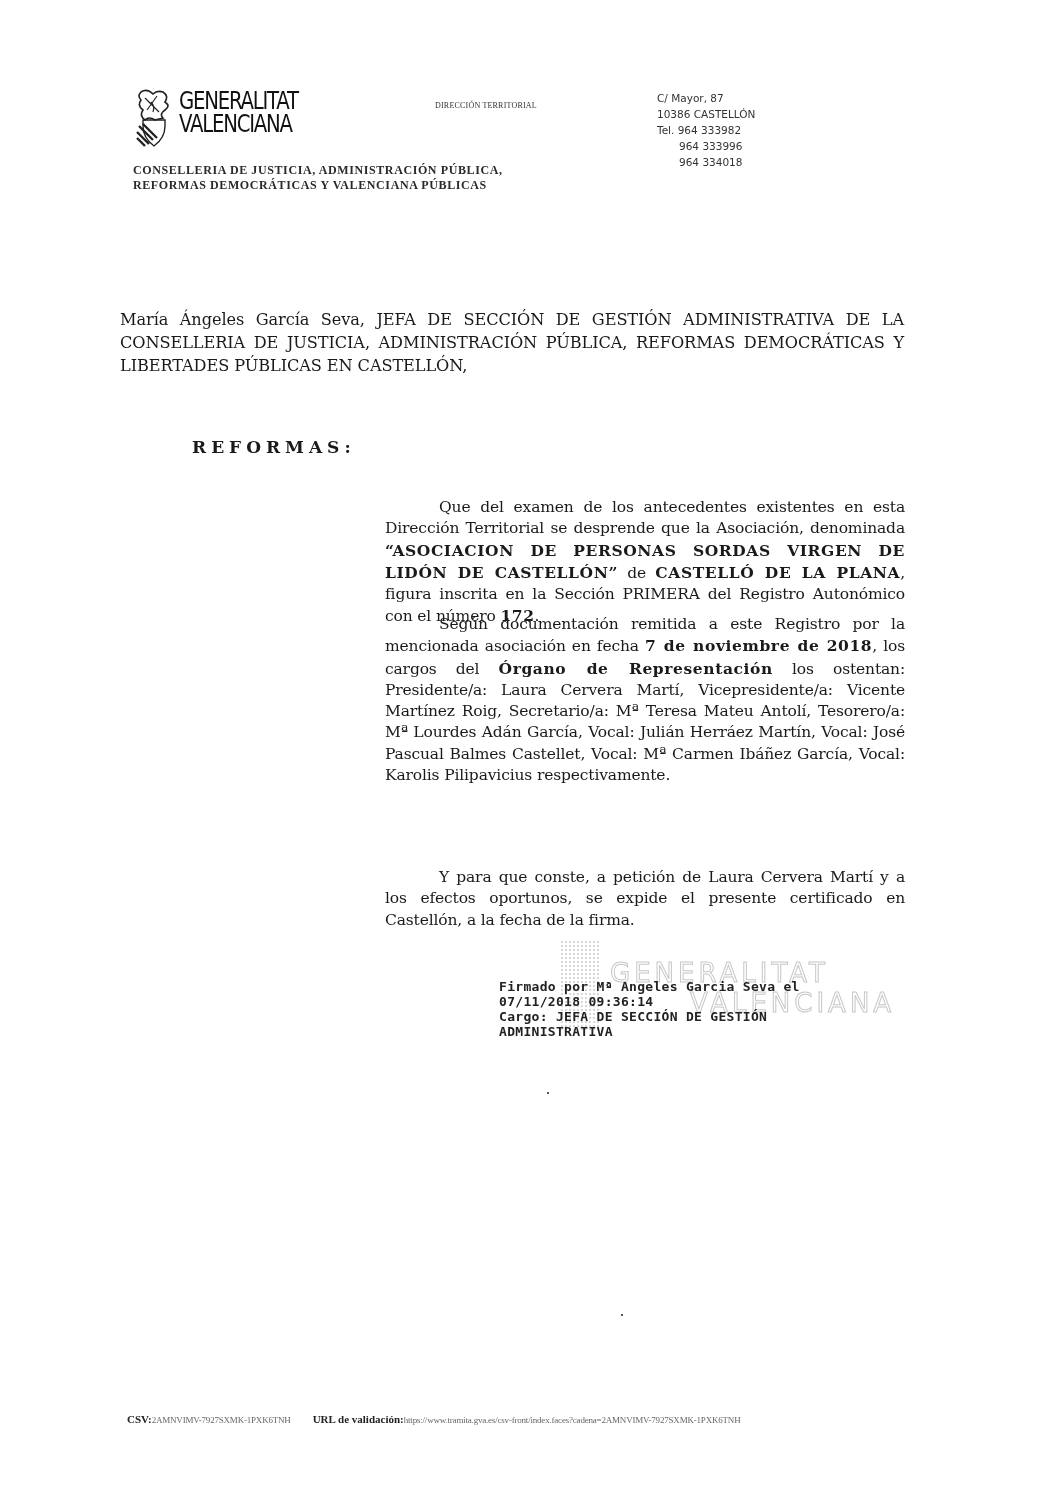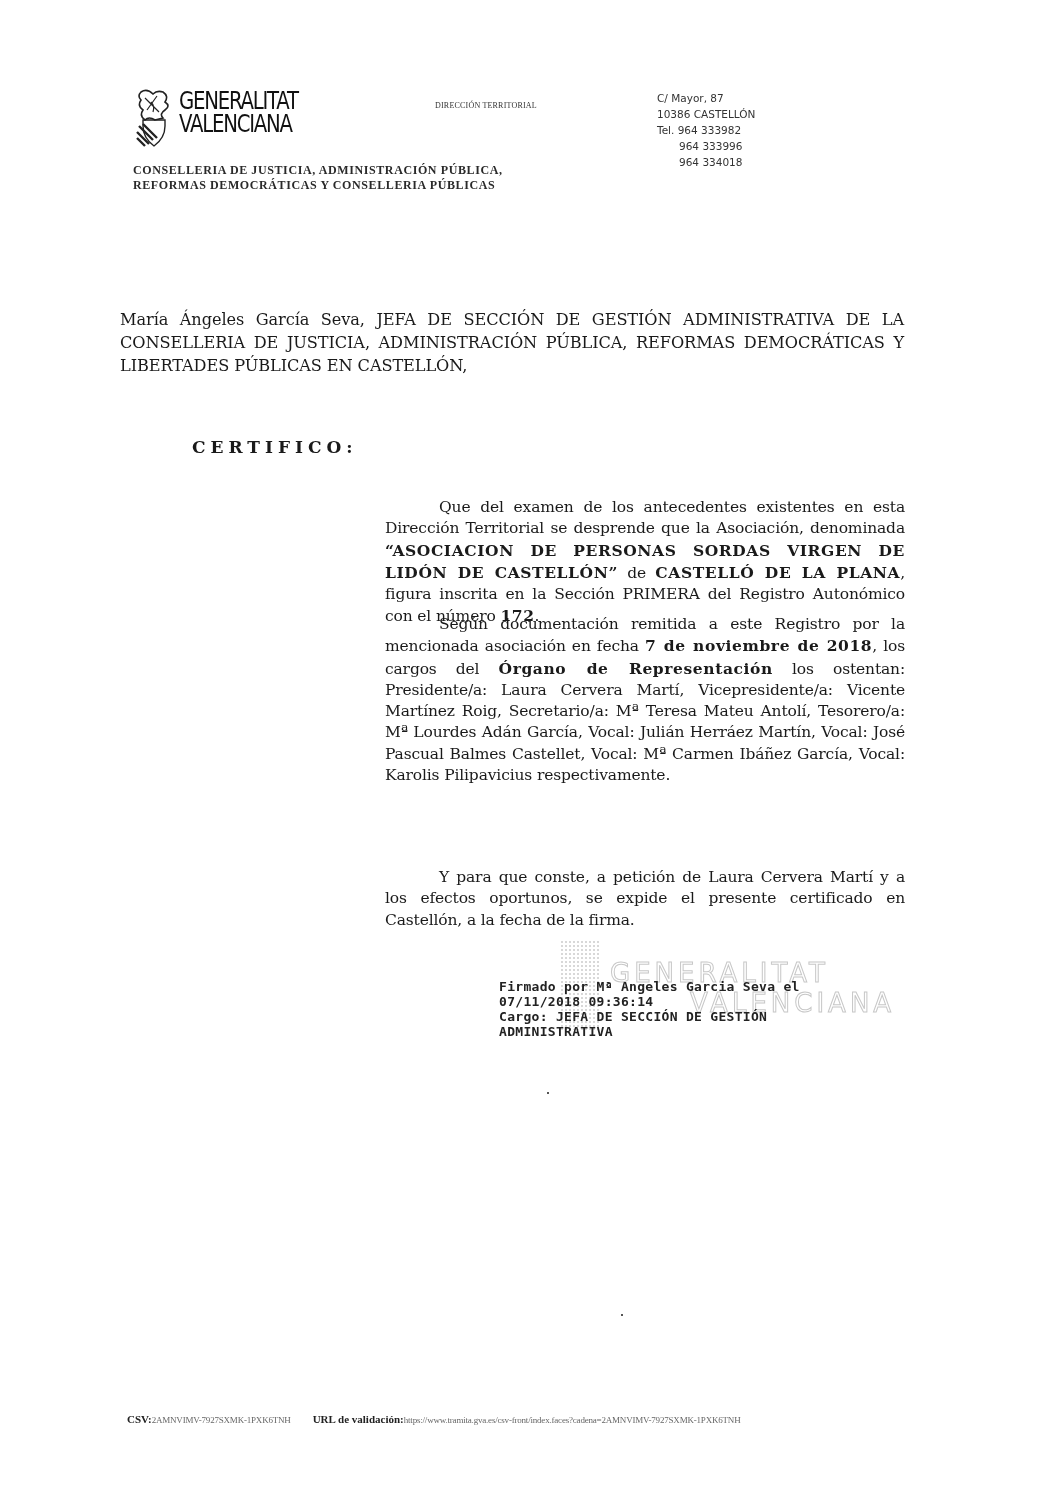--- a/index.html
+++ b/index.html
@@ -113,26 +113,26 @@
 <div class="abs address">
   <span style="display:block">C/ Mayor, 87</span>
   <span style="display:block">10386 CASTELLÓN</span>
   <span style="display:block">Tel. 964 333982</span>
   <span class="indent">964 333996</span>
   <span class="indent">964 334018</span>
 </div>
 
 <div class="abs conselleria">
   <div>CONSELLERIA DE JUSTICIA, ADMINISTRACIÓN PÚBLICA,</div>
-  <div>REFORMAS DEMOCRÁTICAS Y CONSELLERIA PÚBLICAS</div>
+  <div>REFORMAS DEMOCRÁTICAS Y VALENCIANA PÚBLICAS</div>
 </div>
 
 <div class="abs intro">María Ángeles García Seva, JEFA DE SECCIÓN DE GESTIÓN ADMINISTRATIVA DE LA CONSELLERIA DE JUSTICIA, ADMINISTRACIÓN PÚBLICA, REFORMAS DEMOCRÁTICAS Y LIBERTADES PÚBLICAS EN CASTELLÓN,</div>
 
-<div class="abs certifico">CERTIFICO:</div>
+<div class="abs certifico">REFORMAS:</div>
 
 <div class="abs para p1">
   <p><span>Que del examen de los antecedentes existentes en esta Dirección Territorial se desprende que la Asociación, denominada </span><b>“ASOCIACION DE PERSONAS SORDAS VIRGEN DE LIDÓN DE CASTELLÓN”</b><span> de </span><b>CASTELLÓ DE LA PLANA</b><span>, figura inscrita en la Sección PRIMERA del Registro Autonómico con el número </span><b>172</b><span>.</span></p>
 </div>
 
 <div class="abs para p2">
   <p><span>Según documentación remitida a este Registro por la mencionada asociación en fecha </span><b>7 de noviembre de 2018</b><span>, los cargos del </span><b>Órgano de Representación</b><span> los ostentan: Presidente/a: Laura Cervera Martí, Vicepresidente/a: Vicente Martínez Roig, Secretario/a: Mª Teresa Mateu Antolí, Tesorero/a: Mª Lourdes Adán García, Vocal: Julián Herráez Martín, Vocal: José Pascual Balmes Castellet, Vocal: Mª Carmen Ibáñez García, Vocal: Karolis Pilipavicius respectivamente.</span></p>
 </div>
 
 <div class="abs para p3">

